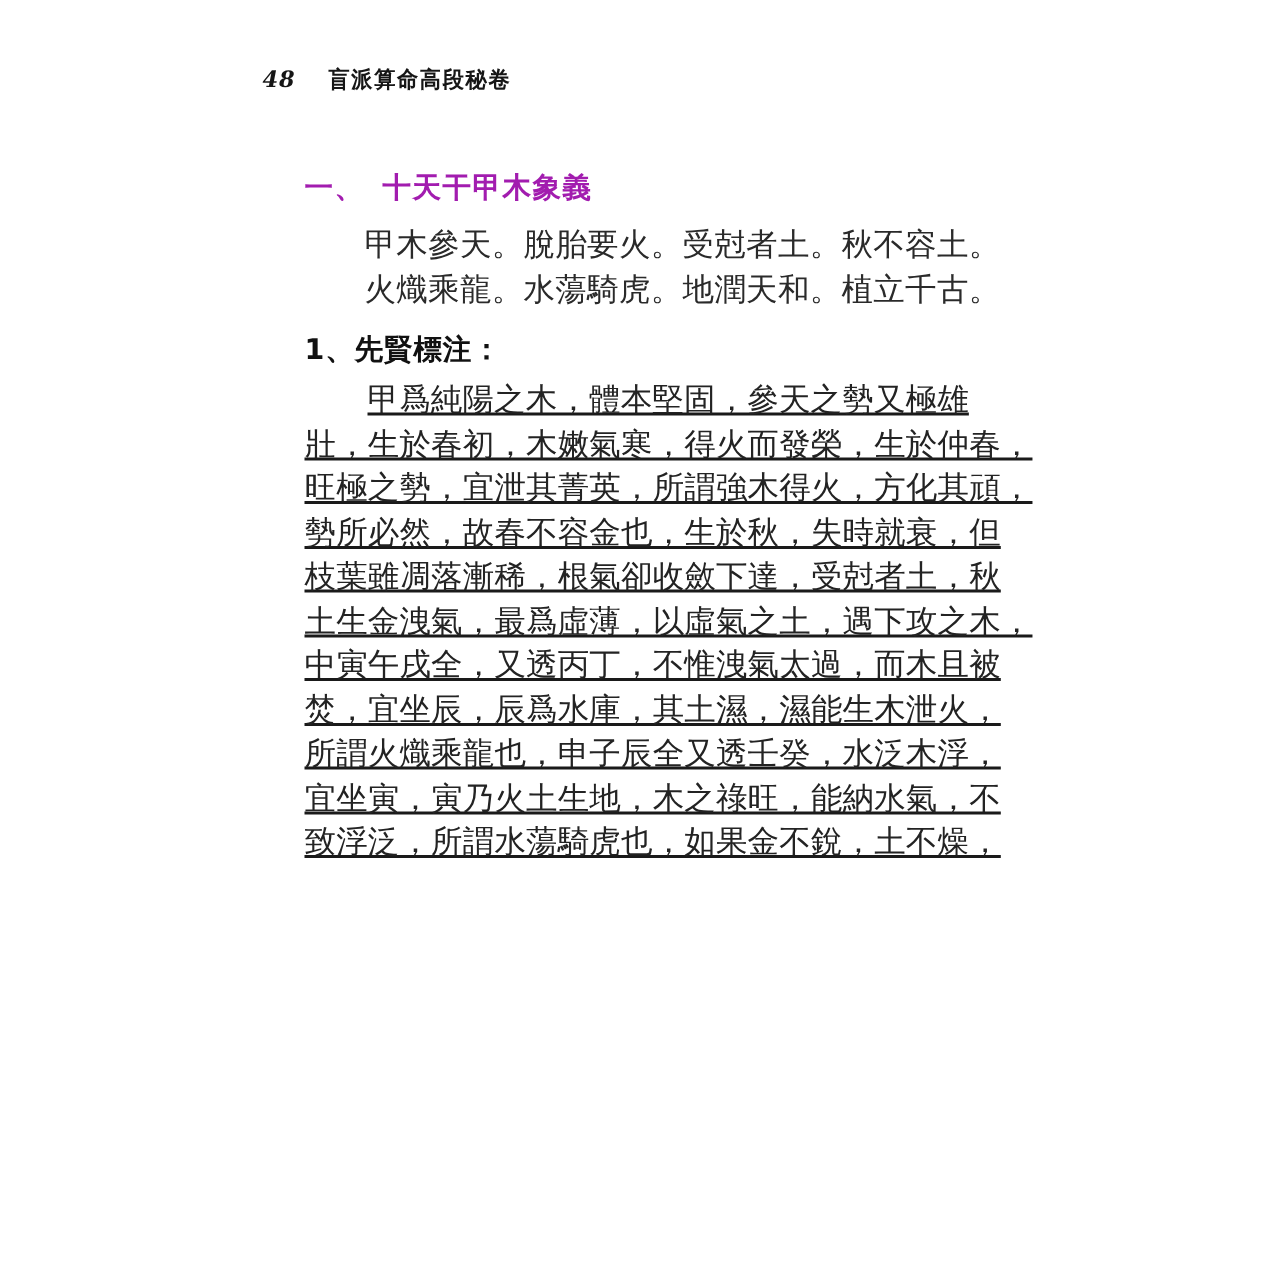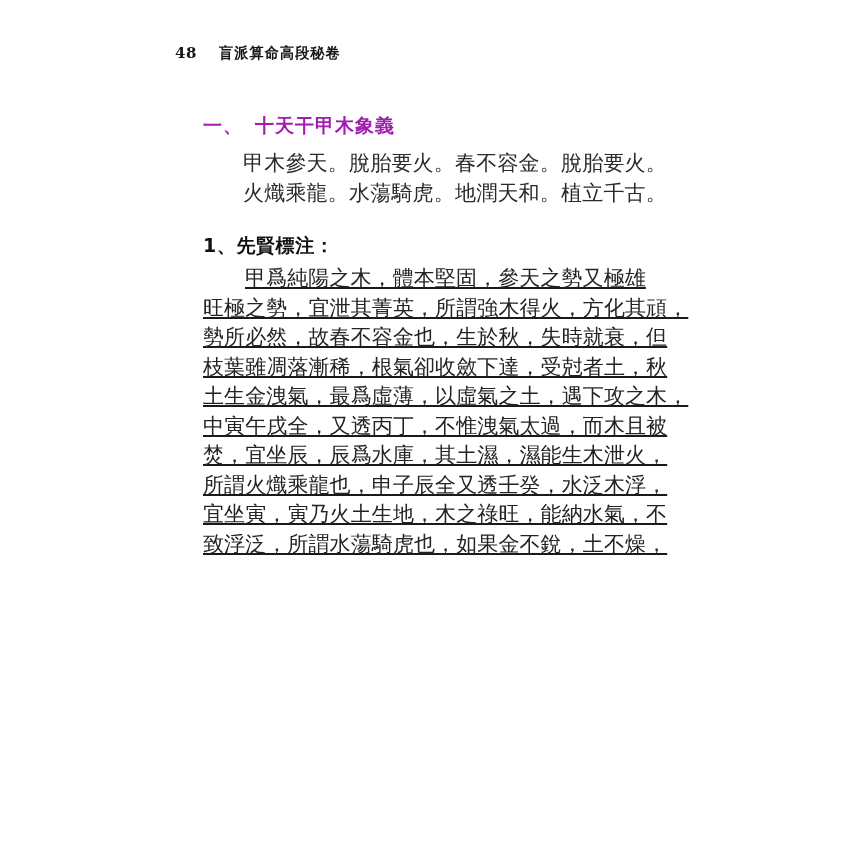--- a/index.html
+++ b/index.html
@@ -31,20 +31,21 @@
     align-items: baseline;
     gap: 22px;
     white-space: nowrap;
   }
   .folio {
     font-family: "DejaVu Serif", "Liberation Serif", serif;
     font-weight: 700;
     font-size: 15px;
     letter-spacing: 0.5px;
     color: #161616;
+    font-style: italic;
   }
   .header-title {
     font-family: "DejaVu Sans", "Liberation Sans", sans-serif;
     font-weight: 700;
     font-size: 15px;
     letter-spacing: 1.2px;
     color: #161616;
     transform: scaleX(0.94);
     transform-origin: left center;
   }
@@ -83,21 +84,21 @@
     padding-left: 40px;
     white-space: nowrap;
   }
 
   .sub-heading {
     font-family: "DejaVu Sans", "Liberation Sans", sans-serif;
     font-weight: 700;
     font-size: 19px;
     letter-spacing: 0.6px;
     color: #111111;
-    margin: 22px 0 4px 0;
+    margin: 10px 0 4px 0;
     line-height: 30px;
     white-space: nowrap;
   }
 
   .body-block {
     margin-top: 2px;
     text-decoration: underline;
   }
   .body-line {
     font-family: "DejaVu Serif", "Liberation Serif", serif;
@@ -121,28 +122,29 @@
     <span class="header-title">盲派算命高段秘卷</span>
   </div>
 
   <div class="content">
 
     <h1 class="section-heading">
       <span class="num">一、</span><span>十天干甲木象義</span>
     </h1>
 
     <div class="verse">
-      <div class="verse-line">甲木參天。脫胎要火。春不容金。脫胎要火。</div>
+      <div class="verse-line">甲木參天。脫胎要火。受尅者土。秋不容土。</div>
       <div class="verse-line">火熾乘龍。水蕩騎虎。地潤天和。植立千古。</div>
     </div>
 
     <h2 class="sub-heading">1、先賢標注：</h2>
 
     <div class="body-block">
       <div class="body-line indent">甲爲純陽之木，體本堅固，參天之勢又極雄</div>
+      <div class="body-line">壯，生於春初，木嫩氣寒，得火而發榮，生於仲春，</div>
       <div class="body-line">旺極之勢，宜泄其菁英，所謂強木得火，方化其頑，</div>
       <div class="body-line">勢所必然，故春不容金也，生於秋，失時就衰，但</div>
       <div class="body-line">枝葉雖凋落漸稀，根氣卻收斂下達，受尅者土，秋</div>
       <div class="body-line">土生金洩氣，最爲虛薄，以虛氣之土，遇下攻之木，</div>
       <div class="body-line">中寅午戌全，又透丙丁，不惟洩氣太過，而木且被</div>
       <div class="body-line">焚，宜坐辰，辰爲水庫，其土濕，濕能生木泄火，</div>
       <div class="body-line">所謂火熾乘龍也，申子辰全又透壬癸，水泛木浮，</div>
       <div class="body-line">宜坐寅，寅乃火土生地，木之祿旺，能納水氣，不</div>
       <div class="body-line">致浮泛，所謂水蕩騎虎也，如果金不銳，土不燥，</div>
     </div>

